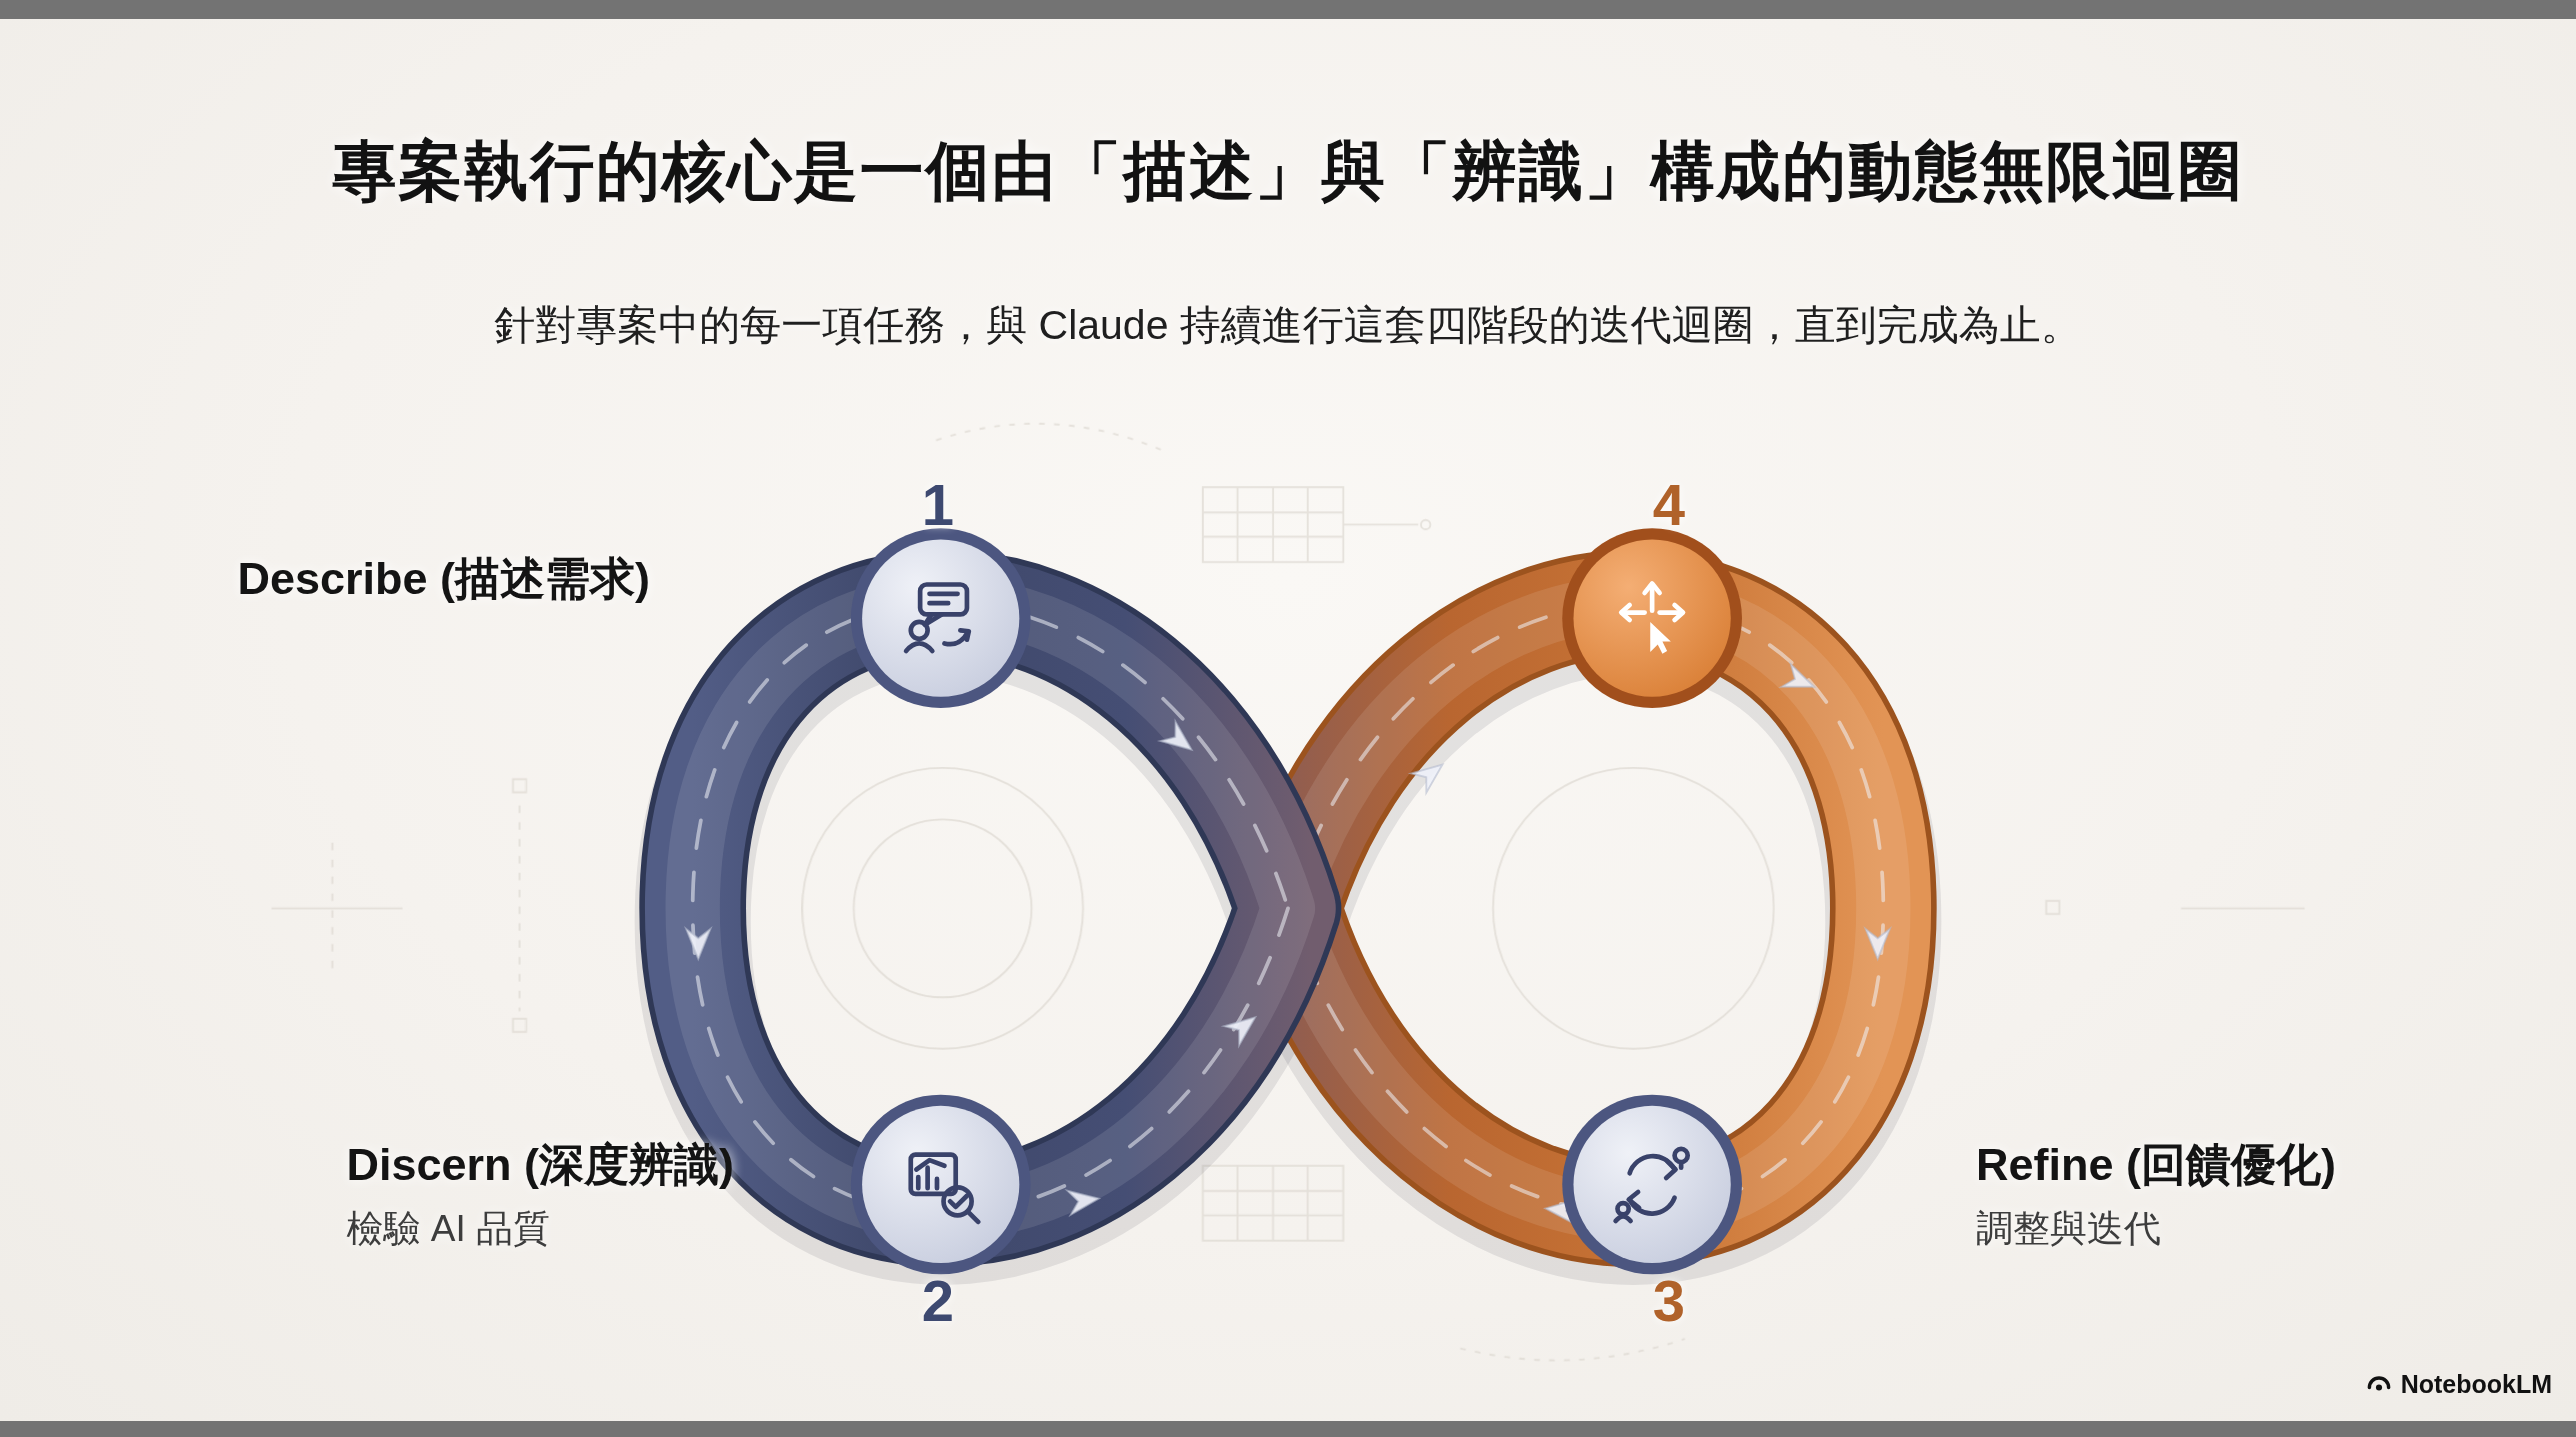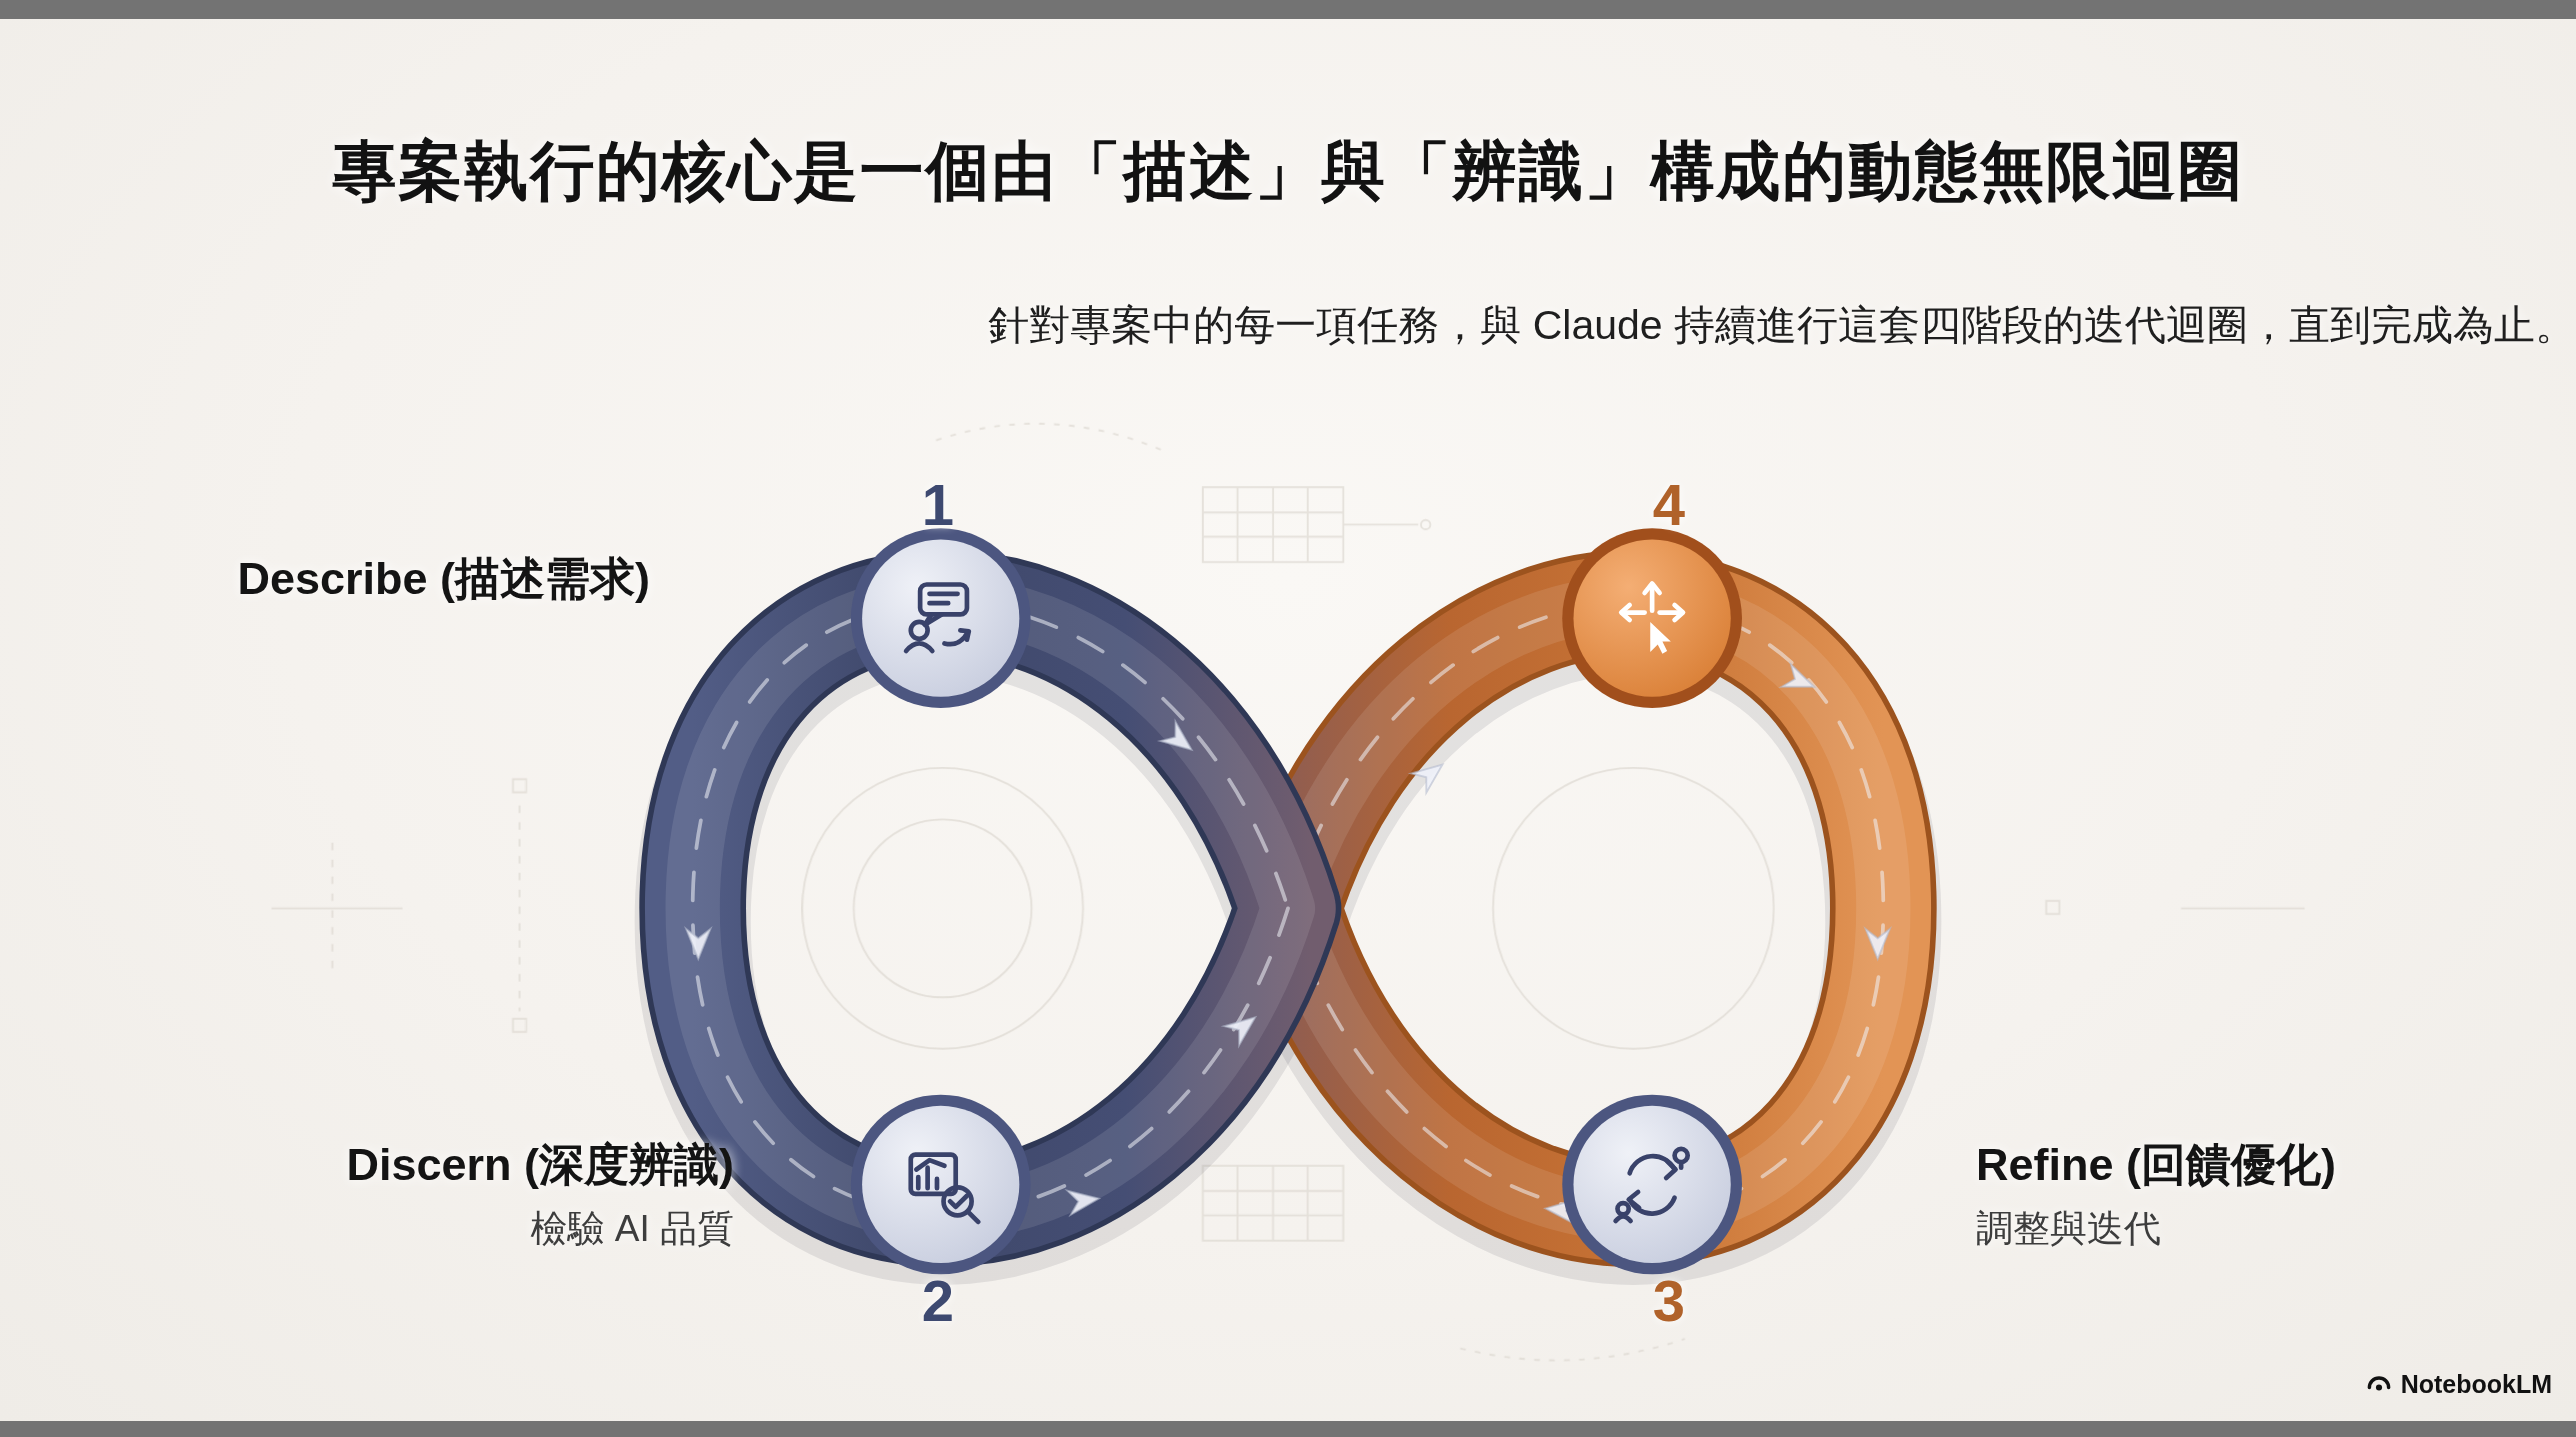--- a/index.html
+++ b/index.html
@@ -30,32 +30,32 @@
     text-align: center;
     font-size: 64px;
     font-weight: 800;
     letter-spacing: 1.9px;
     color: #121212;
     text-shadow: 0 0 13px rgba(255,255,255,0.95);
   }
   .main-subtitle {
     position: absolute;
     left: 0; right: 0; top: 279px;
-    text-align: right;
+    text-align: center;
     font-size: 41px;
     font-weight: 500;
     color: #1f1f1f;
     text-shadow: 0 0 9.4px rgba(255,255,255,0.9);
   }
   .stage-label {
     position: absolute;
     text-shadow: 0 0 11.2px rgba(255,255,255,0.95);
     white-space: nowrap;
   }
-  .stage-label.align-right { text-align: right; margin-left: 40px; }
+  .stage-label.align-right { text-align: left; margin-left: 40px; }
   .stage-label.align-left  { text-align: left; }
   .stage-title {
     font-size: 45px;
     font-weight: 700;
     color: #141414;
   }
   .stage-sub {
     margin-top: 9.4px;
     font-size: 37px;
     font-weight: 500;

